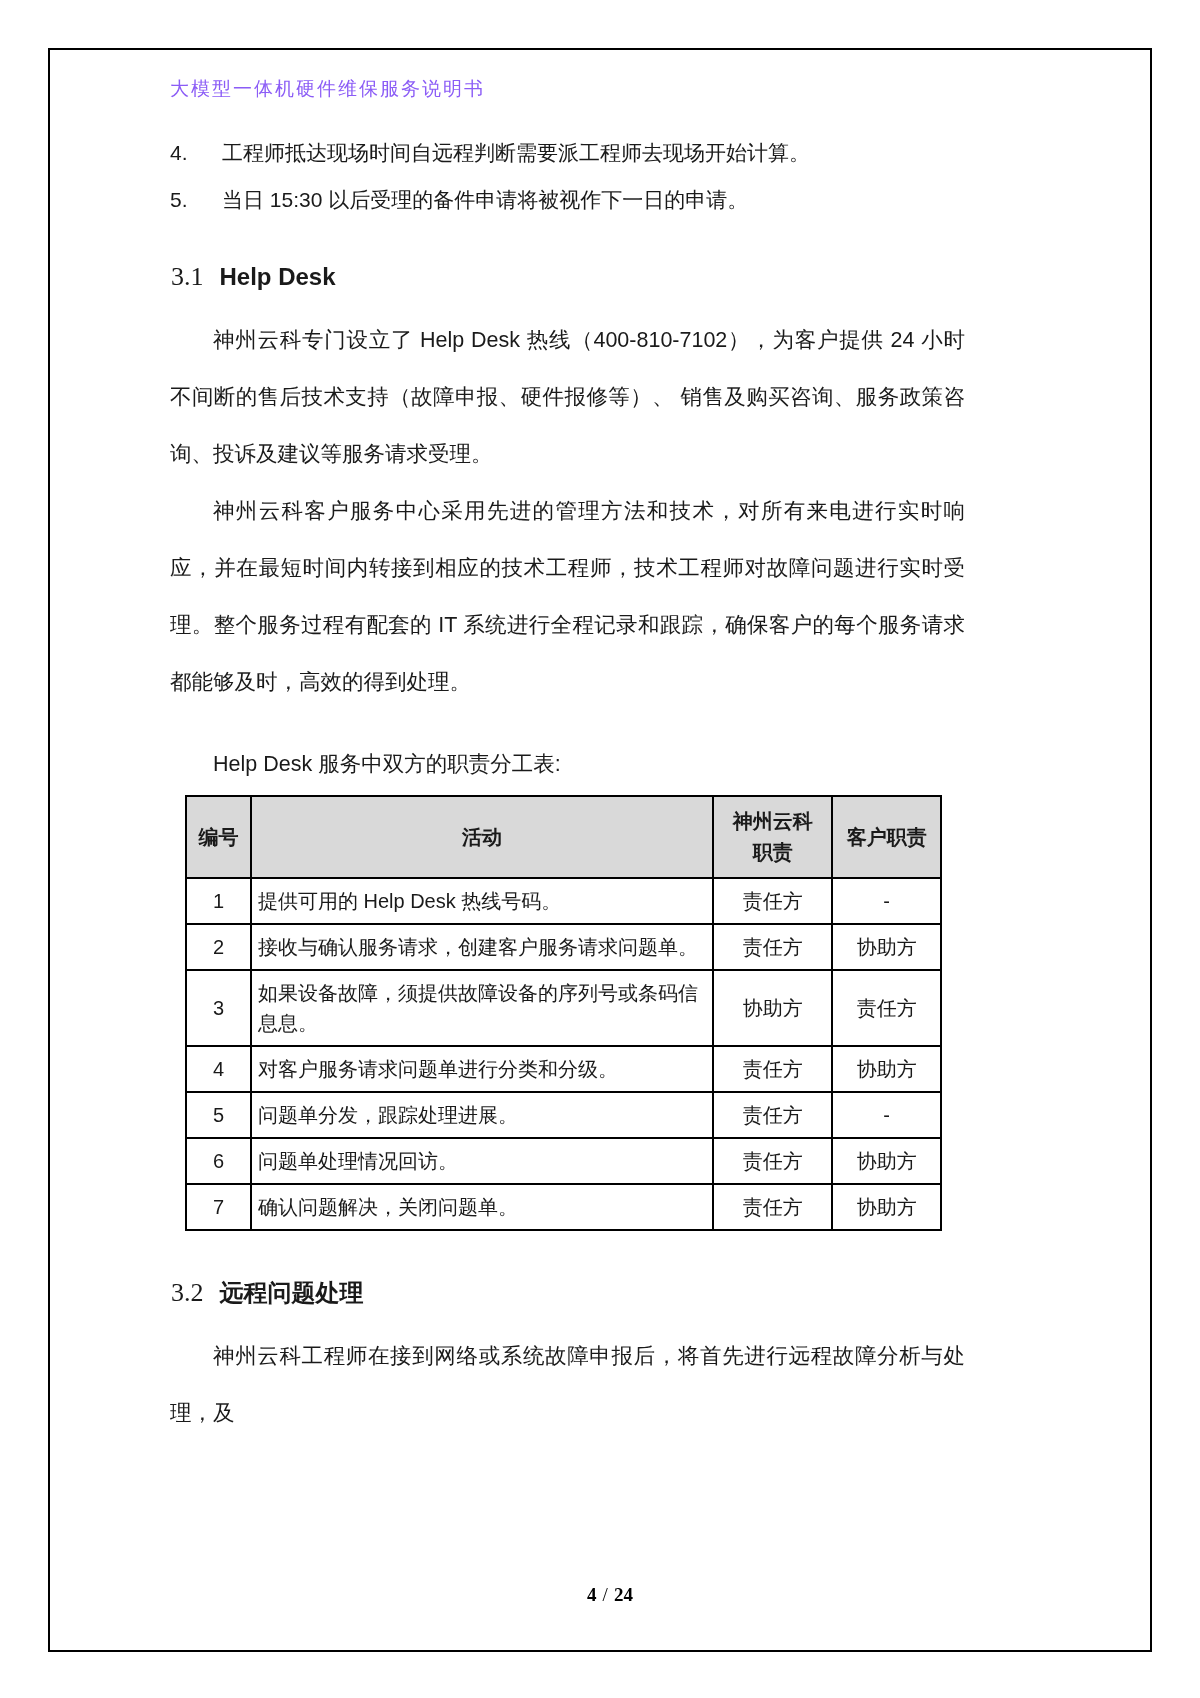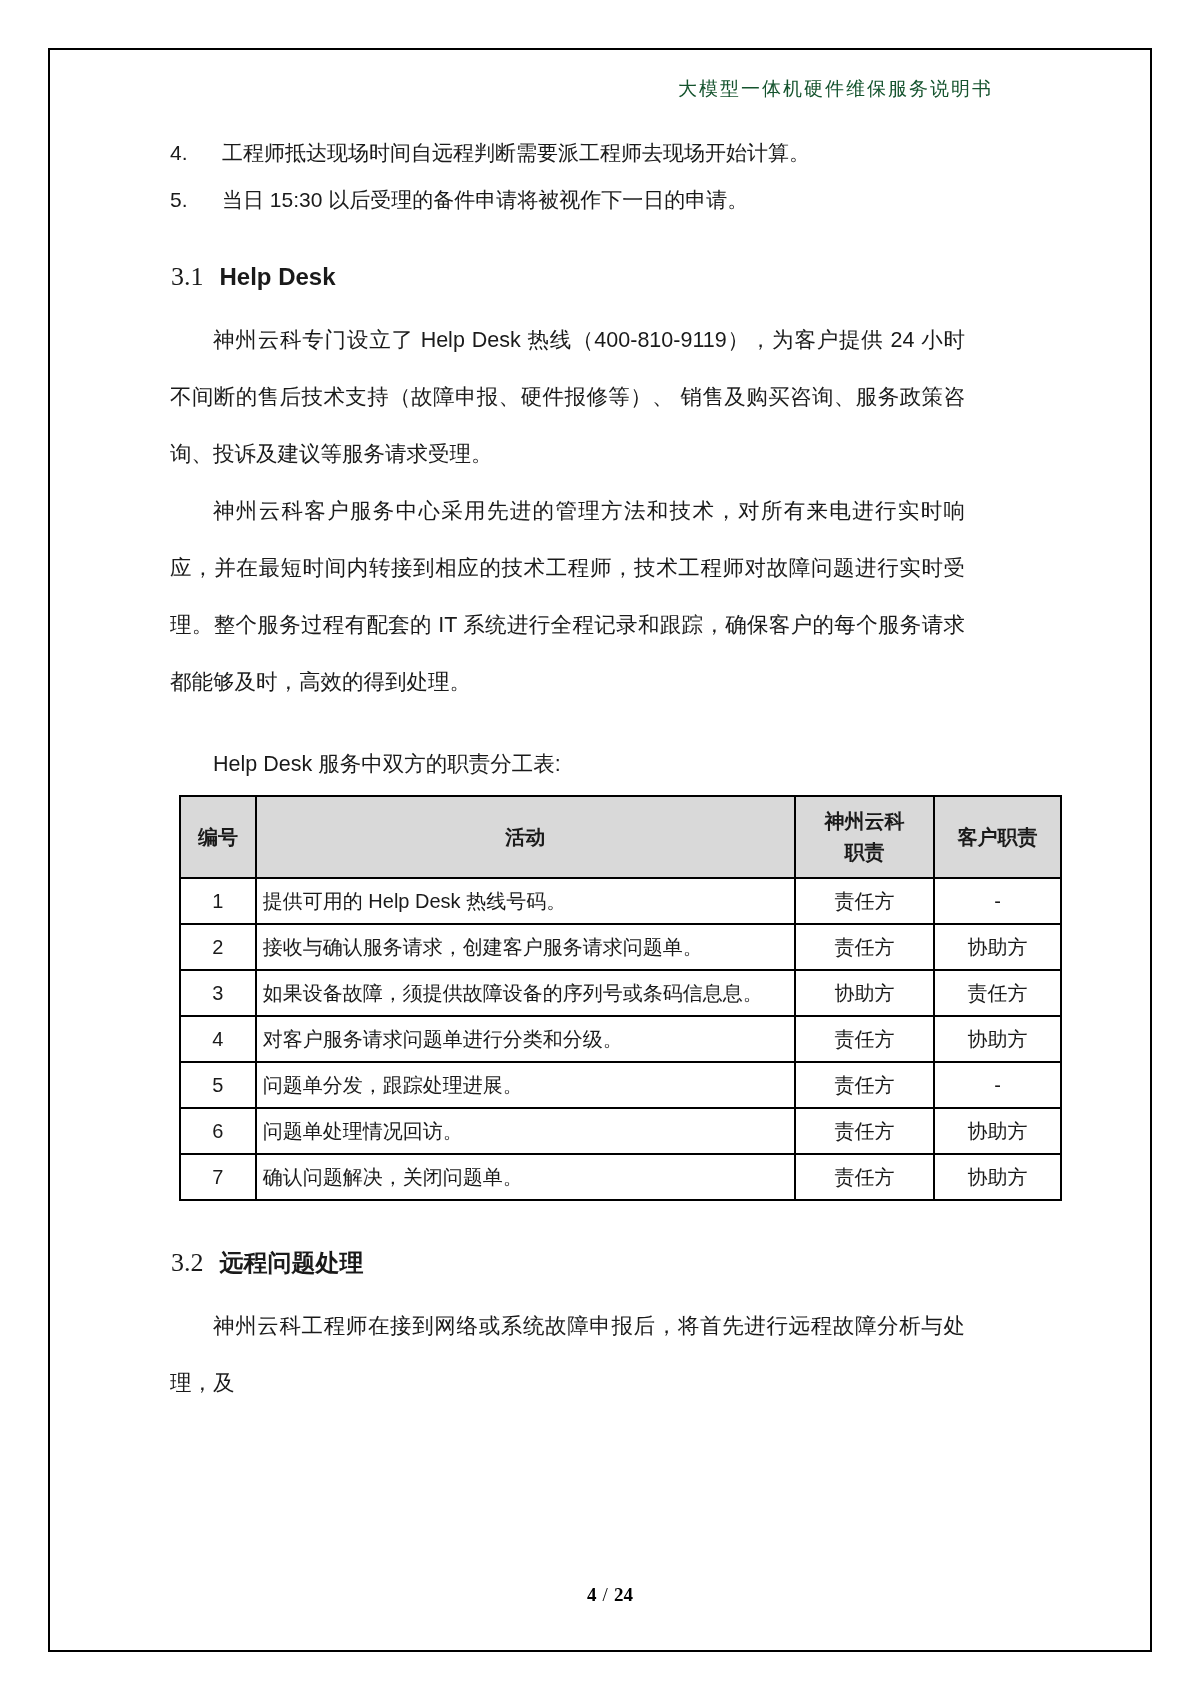--- a/index.html
+++ b/index.html
@@ -13,22 +13,21 @@
   .page-border {
     position: absolute;
     left: 48px; top: 48px; right: 48px; bottom: 46px;
     border: 2px solid #000;
     padding: 26px 185px 0 120px;
     overflow: hidden;
   }
   .doc-header {
     font-family: "Liberation Serif", "DejaVu Serif", serif;
     font-size: 19px;
-    color: #14532d;
-    text-align: right;
+    color: #8b5cf6;
     margin-right: -28px;
     letter-spacing: 2px;
   }
   .num-list { margin-top: 38px; }
   .num-list-item {
     display: flex;
     font-size: 21px;
     line-height: 26px;
     margin-bottom: 21px;
   }
@@ -67,22 +66,22 @@
     text-indent: 2em;
   }
   p.table-intro {
     margin-top: 38px;
     font-size: 21.5px;
     line-height: 30px;
     text-indent: 2em;
   }
   table.resp-table {
     margin-top: 16px;
-    margin-left: 9px;
-    width: 883px;
+    margin-left: 15px;
+    width: 757px;
     border-collapse: collapse;
     table-layout: fixed;
   }
   .resp-table th, .resp-table td {
     border: 2px solid #000;
     font-size: 20px;
     text-align: center;
     vertical-align: middle;
     padding: 6px 6px;
   }
@@ -131,21 +130,21 @@
       <span class="li-num">5.</span>
       <span class="li-text">当日 15:30 以后受理的备件申请将被视作下一日的申请。</span>
     </div>
   </div>
 
 
   <h2 class="sec-h2">
     <span class="h-num">3.1</span><span>Help Desk</span>
   </h2>
 
-  <p class="body-para">神州云科专门设立了 Help Desk 热线（400-810-9119），为客户提供 24 小时不间断的售后技术支持（故障申报、硬件报修等）、 销售及购买咨询、服务政策咨询、投诉及建议等服务请求受理。</p>
+  <p class="body-para">神州云科专门设立了 Help Desk 热线（400-810-7102），为客户提供 24 小时不间断的售后技术支持（故障申报、硬件报修等）、 销售及购买咨询、服务政策咨询、投诉及建议等服务请求受理。</p>
 
   <p class="body-para" style="margin-top:0;">神州云科客户服务中心采用先进的管理方法和技术，对所有来电进行实时响应，并在最短时间内转接到相应的技术工程师，技术工程师对故障问题进行实时受理。整个服务过程有配套的 IT 系统进行全程记录和跟踪，确保客户的每个服务请求都能够及时，高效的得到处理。</p>
 
   <p class="table-intro">Help Desk 服务中双方的职责分工表:</p>
 
   <table class="resp-table">
     <colgroup>
       <col class="c-no">
         <col class="c-act">
         <col class="c-szys">

